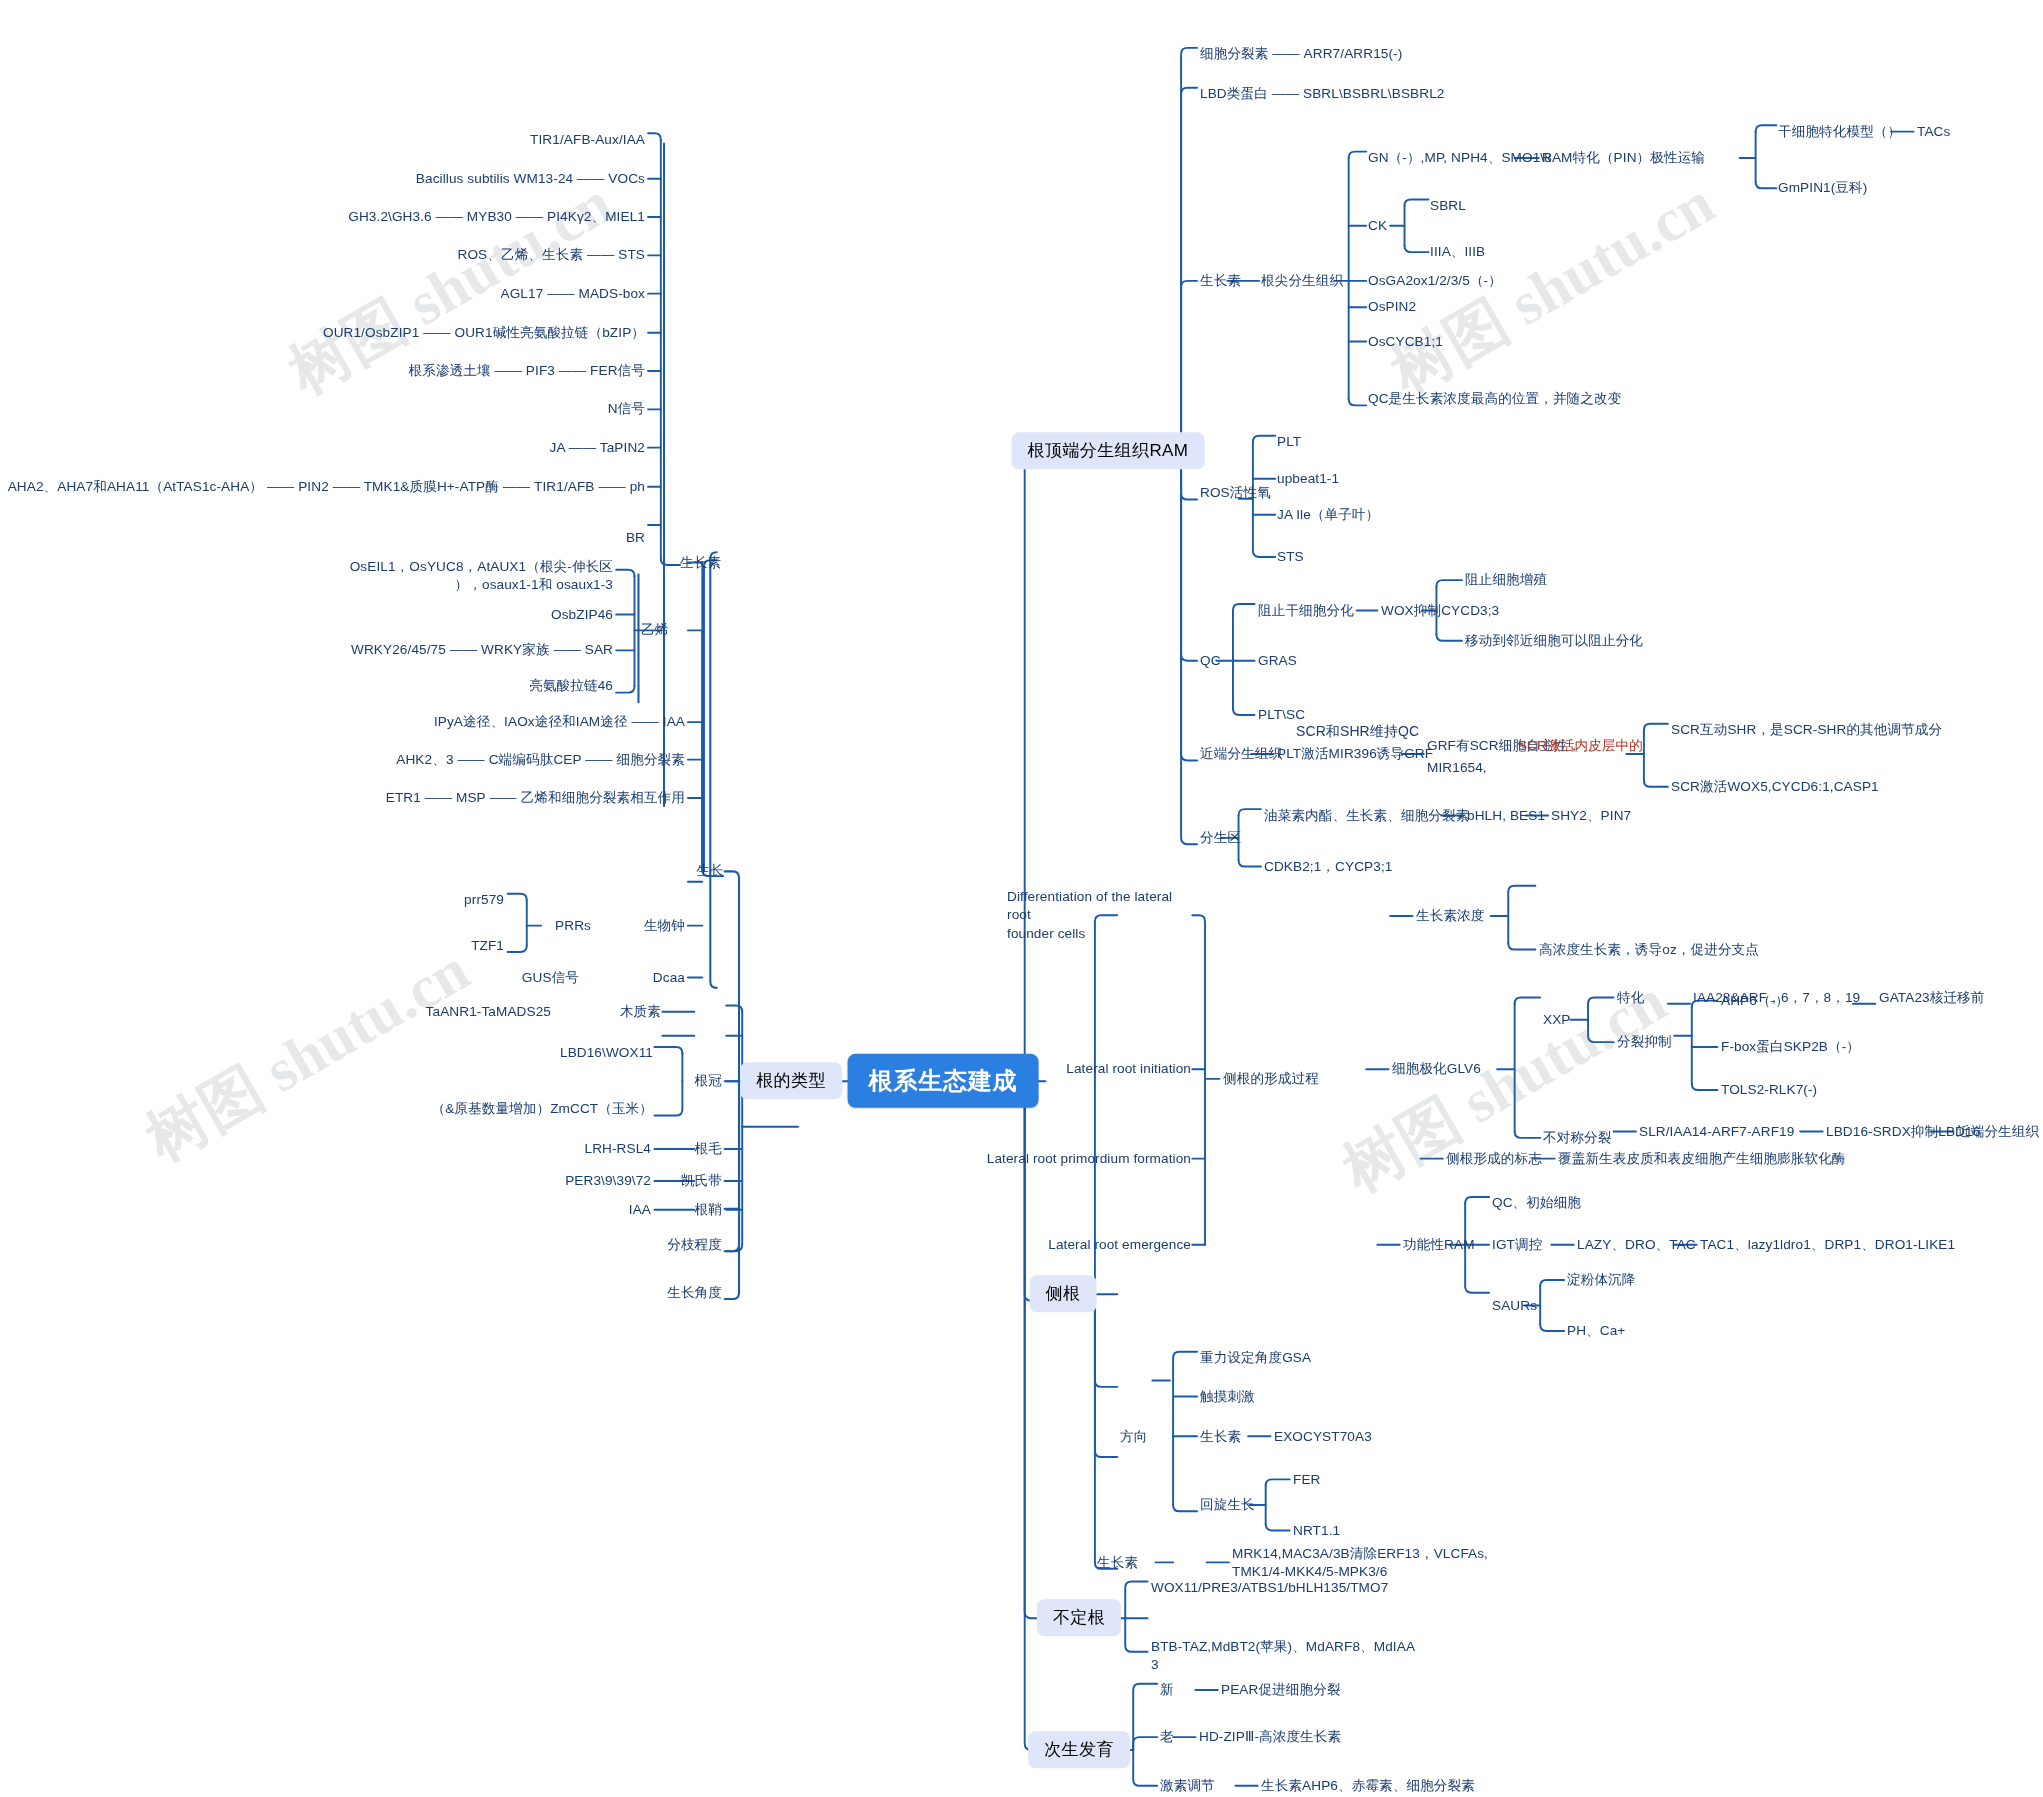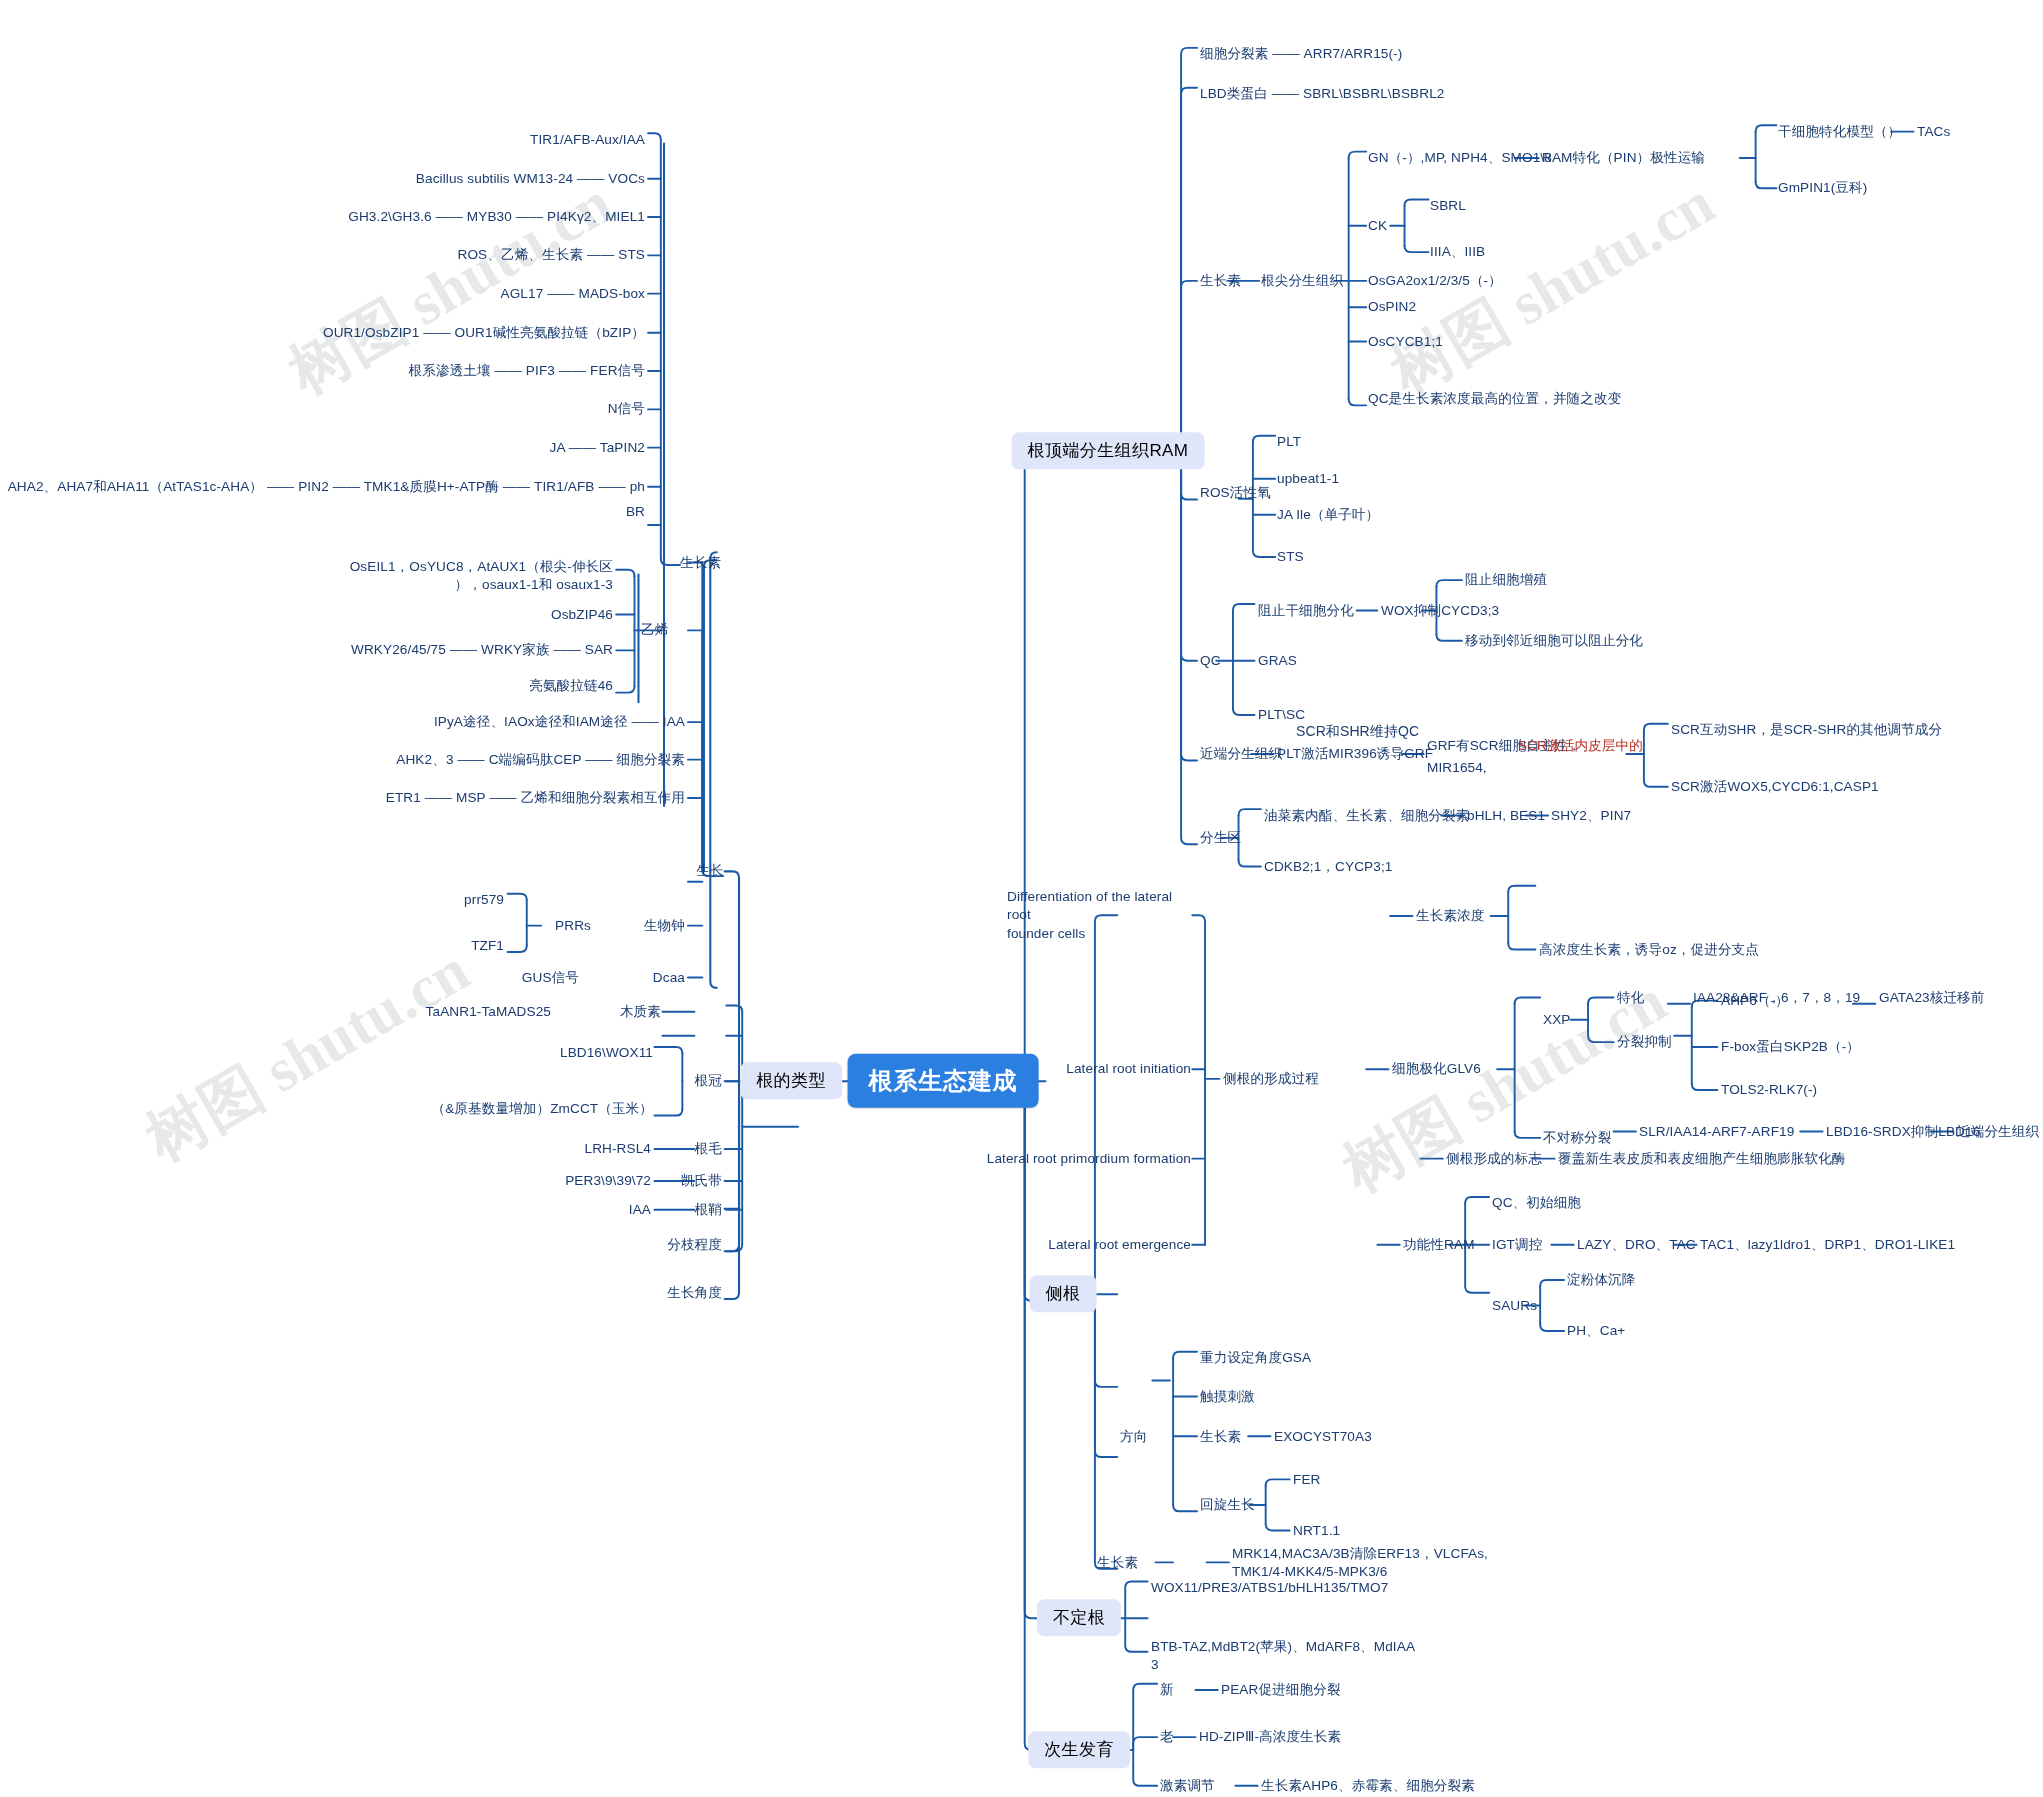--- a/index.html
+++ b/index.html
@@ -357,21 +357,21 @@
   <div class="node R" style="left:645px;top:140px">TIR1/AFB-Aux/IAA</div>
   <div class="node R" style="left:645px;top:179px">Bacillus subtilis WM13-24 —— VOCs</div>
   <div class="node R" style="left:645px;top:217px">GH3.2\GH3.6 —— MYB30 —— PI4Kγ2、MIEL1</div>
   <div class="node R" style="left:645px;top:255px">ROS、乙烯、生长素 —— STS</div>
   <div class="node R" style="left:645px;top:294px">AGL17 —— MADS-box</div>
   <div class="node R" style="left:645px;top:333px">OUR1/OsbZIP1 —— OUR1碱性亮氨酸拉链（bZIP）</div>
   <div class="node R" style="left:645px;top:371px">根系渗透土壤 —— PIF3 —— FER信号</div>
   <div class="node R" style="left:645px;top:409px">N信号</div>
   <div class="node R" style="left:645px;top:448px">JA —— TaPIN2</div>
   <div class="node R" style="left:645px;top:487px">AHA1、AHA2、AHA7和AHA11（AtTAS1c-AHA） —— PIN2 —— TMK1&amp;质膜H+-ATP酶 —— TIR1/AFB —— ph</div>
-  <div class="node R" style="left:645px;top:512px">BR</div>
+  <div class="node R" style="left:645px;top:538px">BR</div>
 
   <div class="node R" style="left:613px;top:576px;width:303px">OsEIL1，OsYUC8，AtAUX1（根尖-伸长区
 ），osaux1-1和 osaux1-3</div>
   <div class="node R" style="left:613px;top:615px">OsbZIP46</div>
   <div class="node R" style="left:613px;top:650px">WRKY26/45/75 —— WRKY家族 —— SAR</div>
   <div class="node R" style="left:613px;top:686px">亮氨酸拉链46</div>
 
   <div class="node R" style="left:685px;top:722px">IPyA途径、IAOx途径和IAM途径 —— IAA</div>
   <div class="node R" style="left:685px;top:760px">AHK2、3 —— C端编码肽CEP —— 细胞分裂素</div>
   <div class="node R" style="left:685px;top:798px">ETR1 —— MSP —— 乙烯和细胞分裂素相互作用</div>

